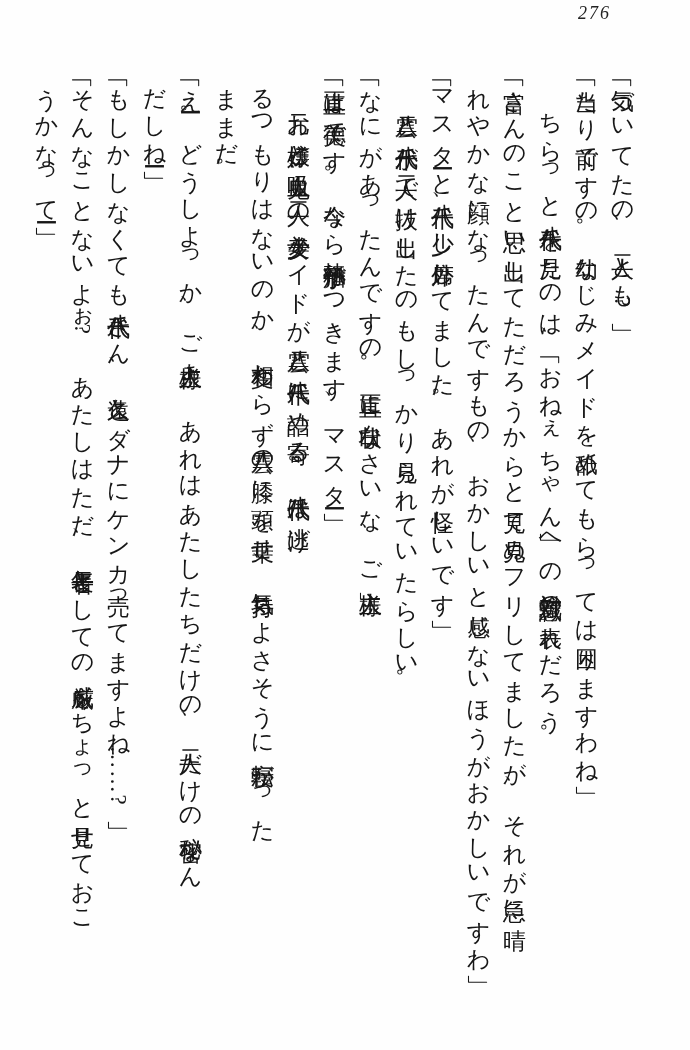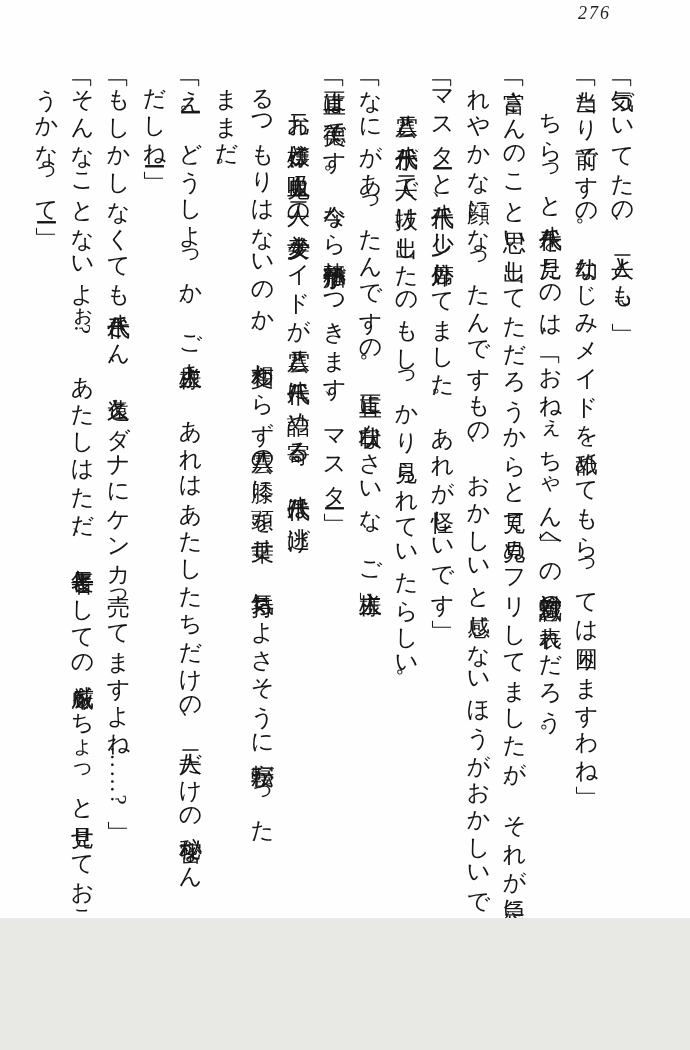--- a/index.html
+++ b/index.html
@@ -3,21 +3,21 @@
 <meta charset="utf-8">
 <style>
   html, body {
     margin: 0;
     padding: 0;
     background: #e8e8e4;
   }
   .book-page {
     position: relative;
     width: 690px;
-    height: 918px;
+    height: 1050px;
     margin: 0 auto;
     background: #fefefe;
     color: #1c1c1c;
     overflow: hidden;
     font-family: "Liberation Serif", "DejaVu Serif", serif;
   }
   .page-number {
     position: absolute;
     top: 3px;
     left: 578px;

